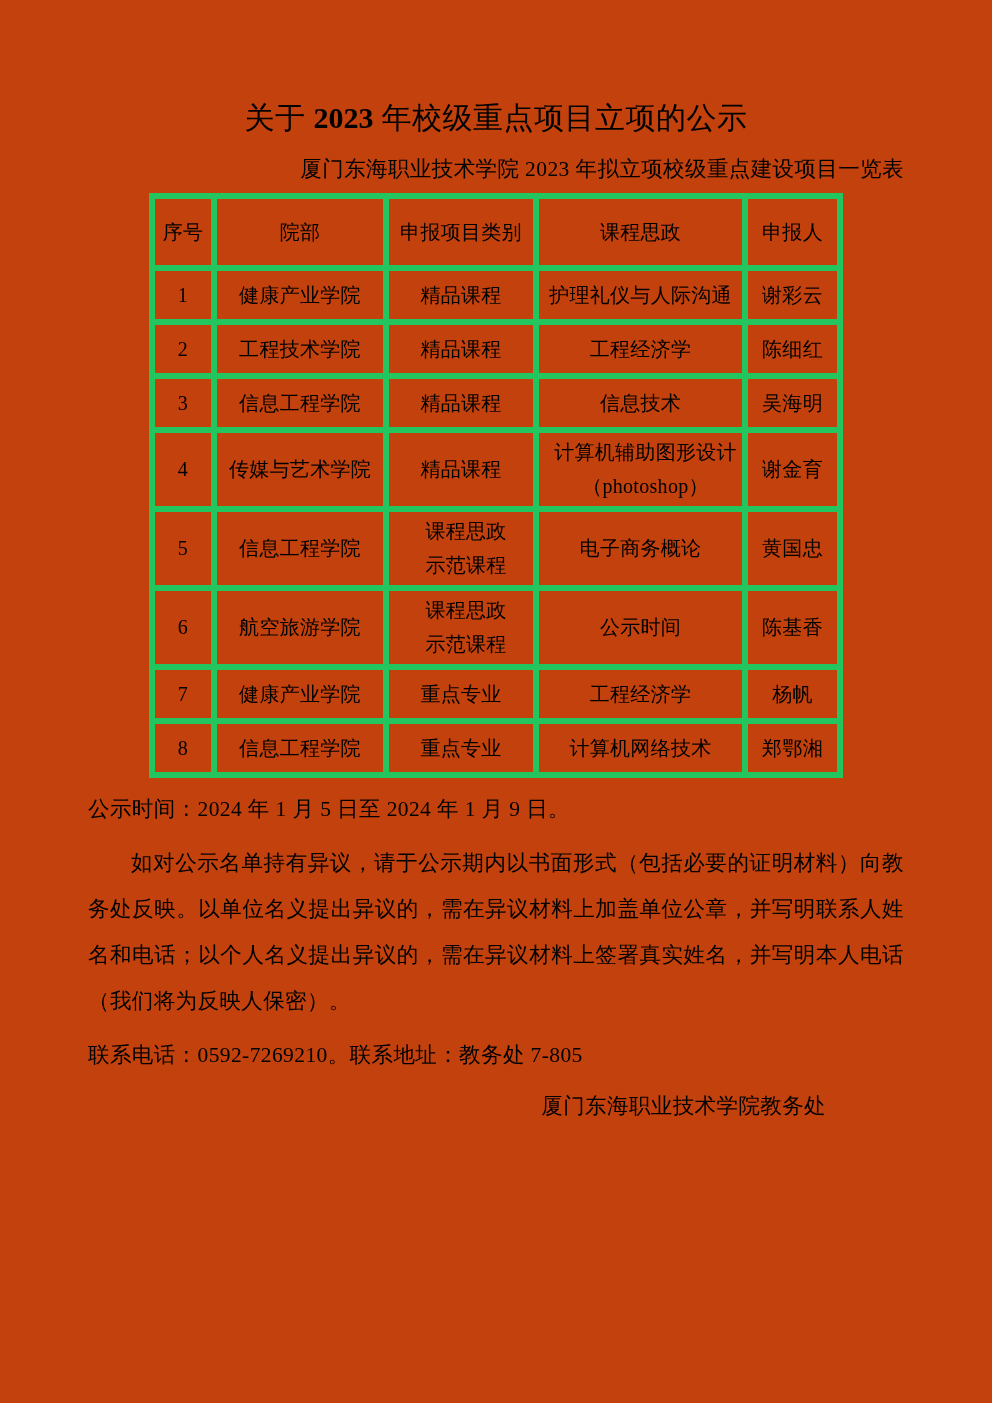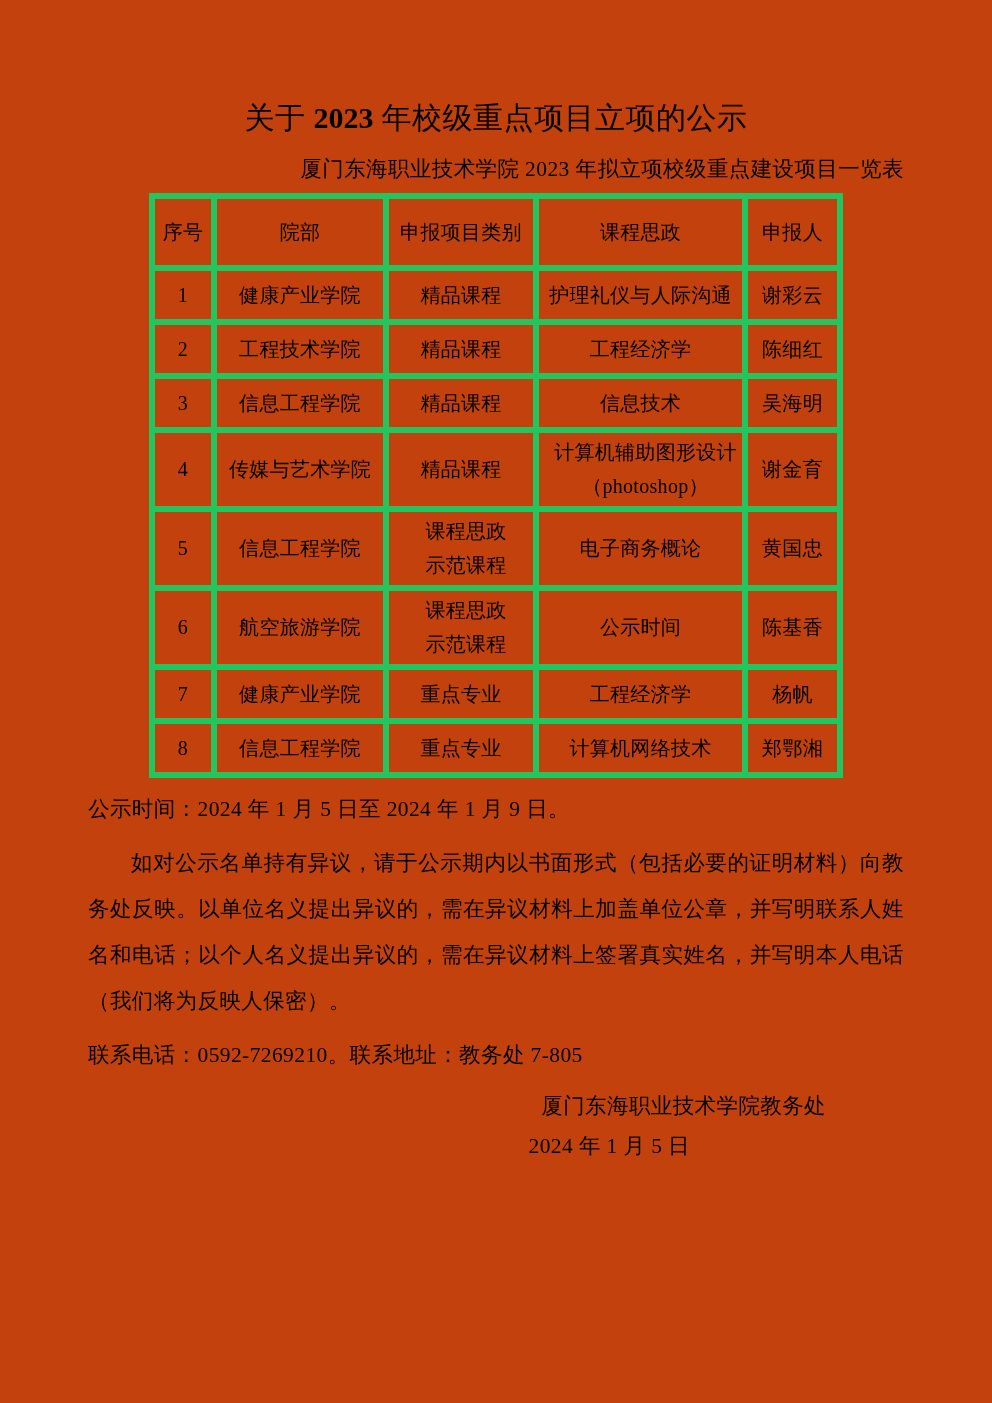--- a/index.html
+++ b/index.html
@@ -214,17 +214,16 @@
     </div>
 
     <p class="para p-notice">公示时间：2024 年 1 月 5 日至 2024 年 1 月 9 日。</p>
 
     <p class="para indent p-objection">如对公示名单持有异议，请于公示期内以书面形式（包括必要的证明材料）向教务处反映。以单位名义提出异议的，需在异议材料上加盖单位公章，并写明联系人姓名和电话；以个人名义提出异议的，需在异议材料上签署真实姓名，并写明本人电话（我们将为反映人保密）。</p>
 
     <p class="para p-contact">联系电话：0592-7269210。联系地址：教务处 7-805</p>
 
     <div class="sign-block">
       <div>厦门东海职业技术学院教务处</div>
-      <div class="sign-date">2024 年 1 月 5 日</div>
     </div>
 
   </div>
 </div>
 
 </body></html>

